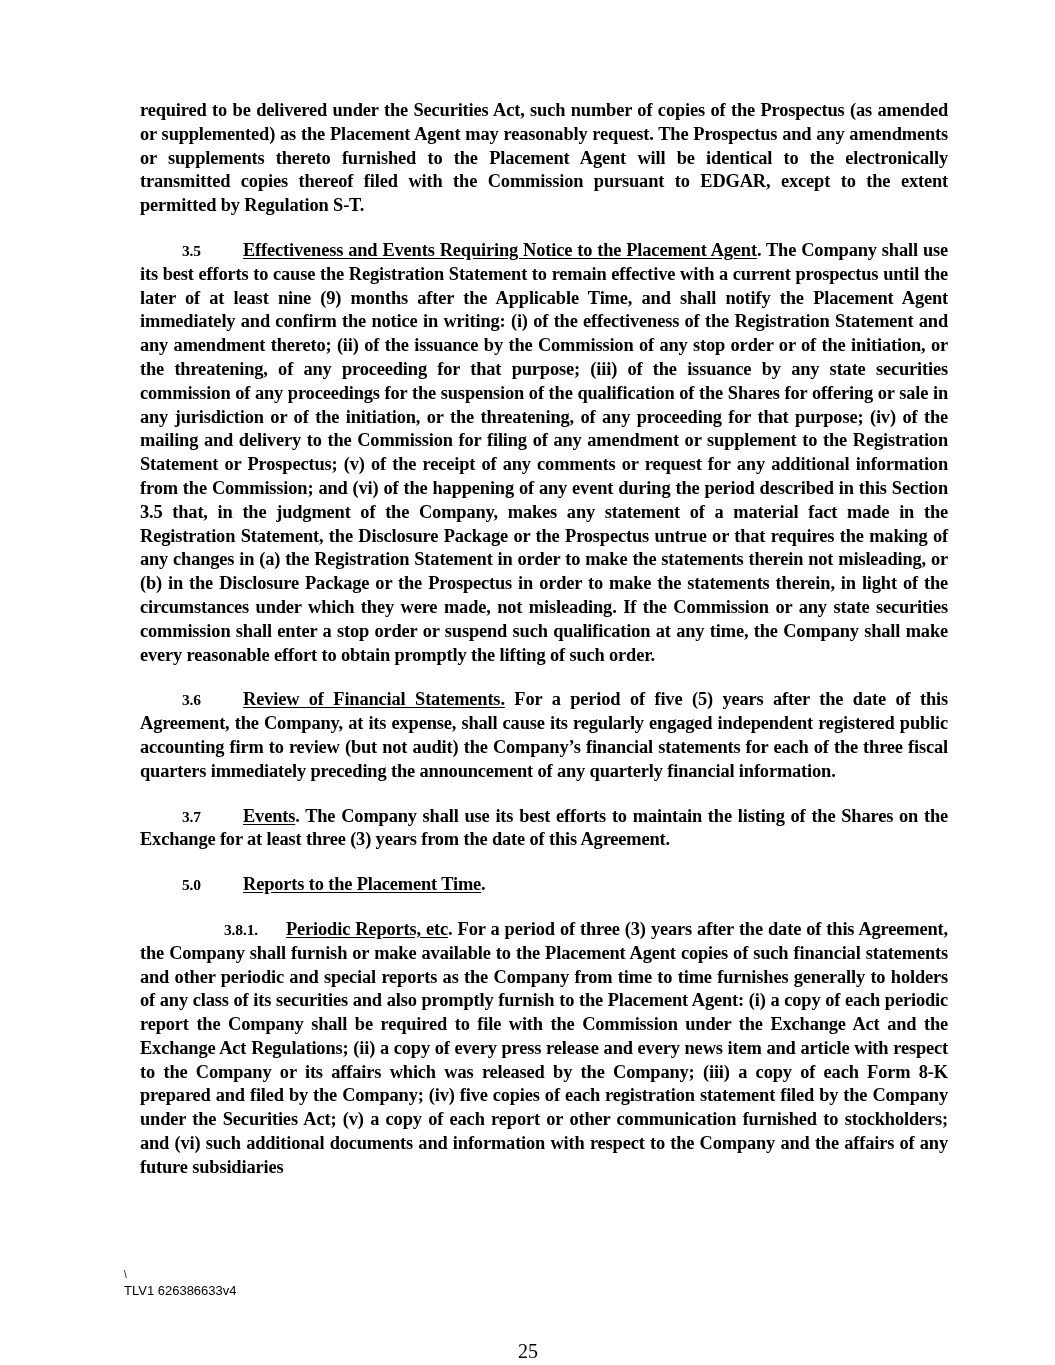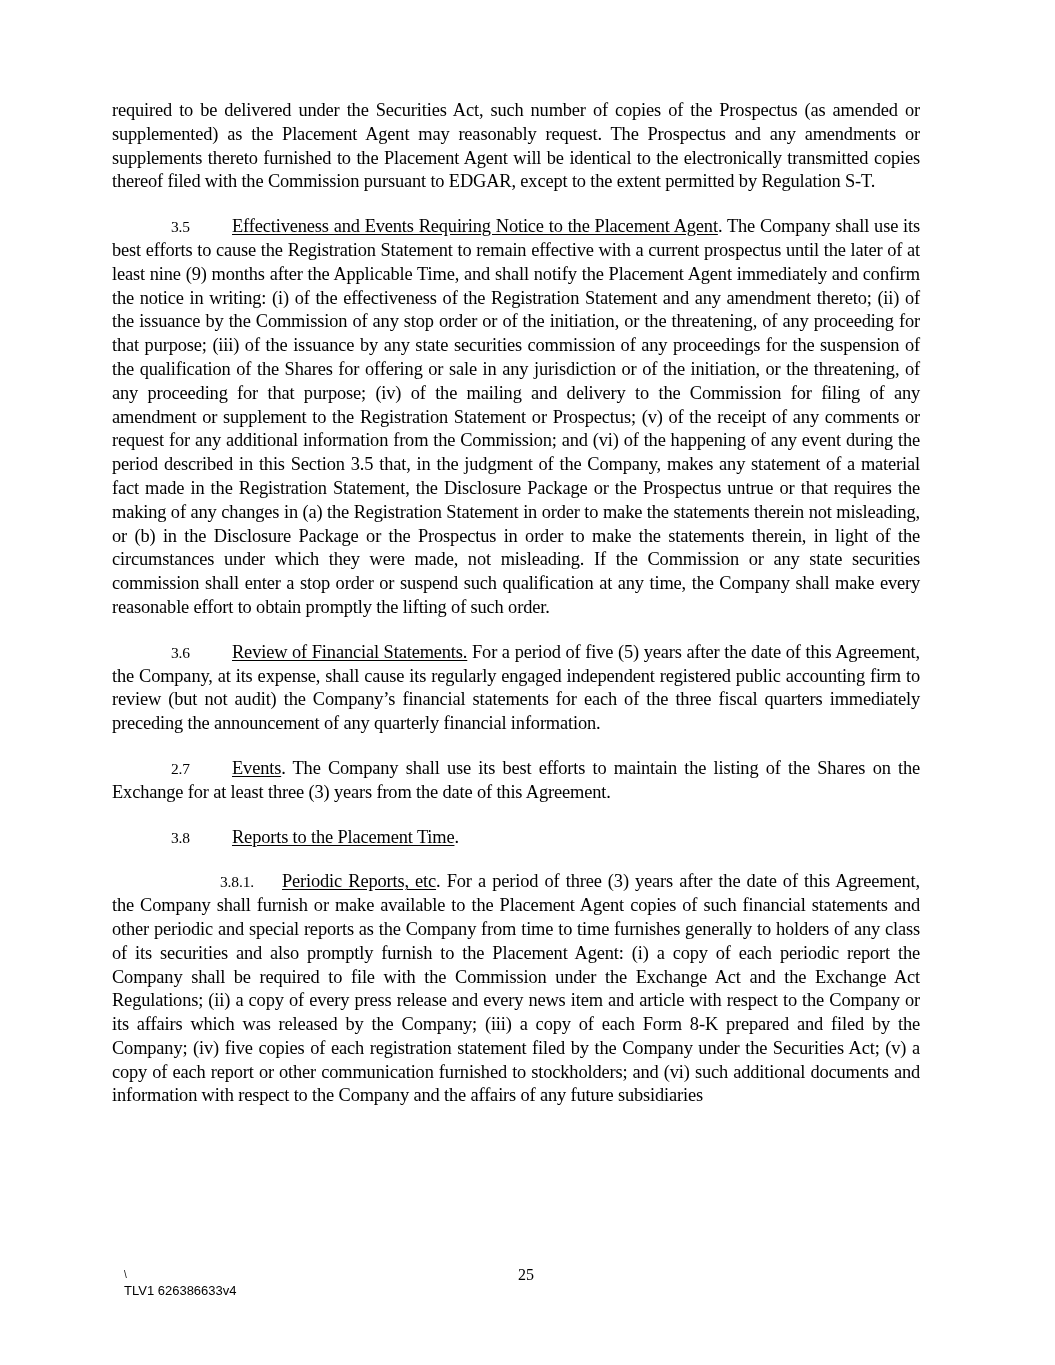--- a/index.html
+++ b/index.html
@@ -10,41 +10,42 @@
     body {
       width: 1055px;
       height: 1365px;
       position: relative;
       overflow: hidden;
       color: #000000;
       font-family: "Liberation Serif", "DejaVu Serif", serif;
     }
     .page {
       position: absolute;
-      left: 112px;
+      left: 140px;
       top: 99px;
       width: 808px;
+      font-weight: bold;
     }
     .para {
       font-size: 18.4px;
       line-height: 23.8px;
       text-align: justify;
       margin: 0 0 21px 0;
       letter-spacing: -0.15px;
     }
     .num {
       font-size: 15.5px;
       display: inline-block;
     }
     .num.l1 {
-      margin-left: 59px;
+      margin-left: 42px;
       width: 61px;
     }
     .num.l2 {
-      margin-left: 108px;
+      margin-left: 84px;
       width: 62px;
     }
     .heading {
       text-decoration: underline;
       text-underline-offset: 2px;
     }
     .footer-left {
       position: absolute;
       left: 124px;
       top: 1268px;
@@ -53,38 +54,38 @@
       line-height: 17px;
     }
     .footer-left .slash {
       font-size: 10px;
       line-height: 14px;
       display: block;
     }
     .page-number {
       position: absolute;
       left: 518px;
-      top: 1266px;
-      font-size: 16px;
+      top: 1340px;
+      font-size: 20px;
     }
   </style>
 </head>
 <body>
 
 <div class="page">
 
   <p class="para">required to be delivered under the Securities Act, such number of copies of the Prospectus (as amended or supplemented) as the Placement Agent may reasonably request. The Prospectus and any amendments or supplements thereto furnished to the Placement Agent will be identical to the electronically transmitted copies thereof filed with the Commission pursuant to EDGAR, except to the extent permitted by Regulation S-T.</p>
 
   <p class="para"><span class="num l1">3.5</span><span class="heading">Effectiveness and Events Requiring Notice to the Placement Agent</span><span>.</span><span> The Company shall use its best efforts to cause the Registration Statement to remain effective with a current prospectus until the later of at least nine (9) months after the Applicable Time, and shall notify the Placement Agent immediately and confirm the notice in writing: (i) of the effectiveness of the Registration Statement and any amendment thereto; (ii) of the issuance by the Commission of any stop order or of the initiation, or the threatening, of any proceeding for that purpose; (iii) of the issuance by any state securities commission of any proceedings for the suspension of the qualification of the Shares for offering or sale in any jurisdiction or of the initiation, or the threatening, of any proceeding for that purpose; (iv) of the mailing and delivery to the Commission for filing of any amendment or supplement to the Registration Statement or Prospectus; (v) of the receipt of any comments or request for any additional information from the Commission; and (vi) of the happening of any event during the period described in this Section 3.5 that, in the judgment of the Company, makes any statement of a material fact made in the Registration Statement, the Disclosure Package or the Prospectus untrue or that requires the making of any changes in (a) the Registration Statement in order to make the statements therein not misleading, or (b) in the Disclosure Package or the Prospectus in order to make the statements therein, in light of the circumstances under which they were made, not misleading. If the Commission or any state securities commission shall enter a stop order or suspend such qualification at any time, the Company shall make every reasonable effort to obtain promptly the lifting of such order.</span></p>
 
   <p class="para"><span class="num l1">3.6</span><span class="heading">Review of Financial Statements.</span><span></span><span> For a period of five (5) years after the date of this Agreement, the Company, at its expense, shall cause its regularly engaged independent registered public accounting firm to review (but not audit) the Company’s financial statements for each of the three fiscal quarters immediately preceding the announcement of any quarterly financial information.</span></p>
 
-  <p class="para"><span class="num l1">2.7</span><span class="heading">Events</span><span>.</span><span> The Company shall use its best efforts to maintain the listing of the Shares on the Exchange for at least three (3) years from the date of this Agreement.</span></p>
+  <p class="para"><span class="num l1">3.7</span><span class="heading">Events</span><span>.</span><span> The Company shall use its best efforts to maintain the listing of the Shares on the Exchange for at least three (3) years from the date of this Agreement.</span></p>
 
-  <p class="para"><span class="num l1">3.8</span><span class="heading">Reports to the Placement Time</span><span>.</span><span></span></p>
+  <p class="para"><span class="num l1">5.0</span><span class="heading">Reports to the Placement Time</span><span>.</span><span></span></p>
 
   <p class="para"><span class="num l2">3.8.1.</span><span class="heading">Periodic Reports, etc</span><span>.</span><span> For a period of three (3) years after the date of this Agreement, the Company shall furnish or make available to the Placement Agent copies of such financial statements and other periodic and special reports as the Company from time to time furnishes generally to holders of any class of its securities and also promptly furnish to the Placement Agent: (i) a copy of each periodic report the Company shall be required to file with the Commission under the Exchange Act and the Exchange Act Regulations; (ii) a copy of every press release and every news item and article with respect to the Company or its affairs which was released by the Company; (iii) a copy of each Form 8-K prepared and filed by the Company; (iv) five copies of each registration statement filed by the Company under the Securities Act; (v) a copy of each report or other communication furnished to stockholders; and (vi) such additional documents and information with respect to the Company and the affairs of any future subsidiaries</span></p>
 
 </div>
 
 <div class="footer-left">
   <span class="slash">\</span>
   <span>TLV1 626386633v4</span>
 </div>
 

